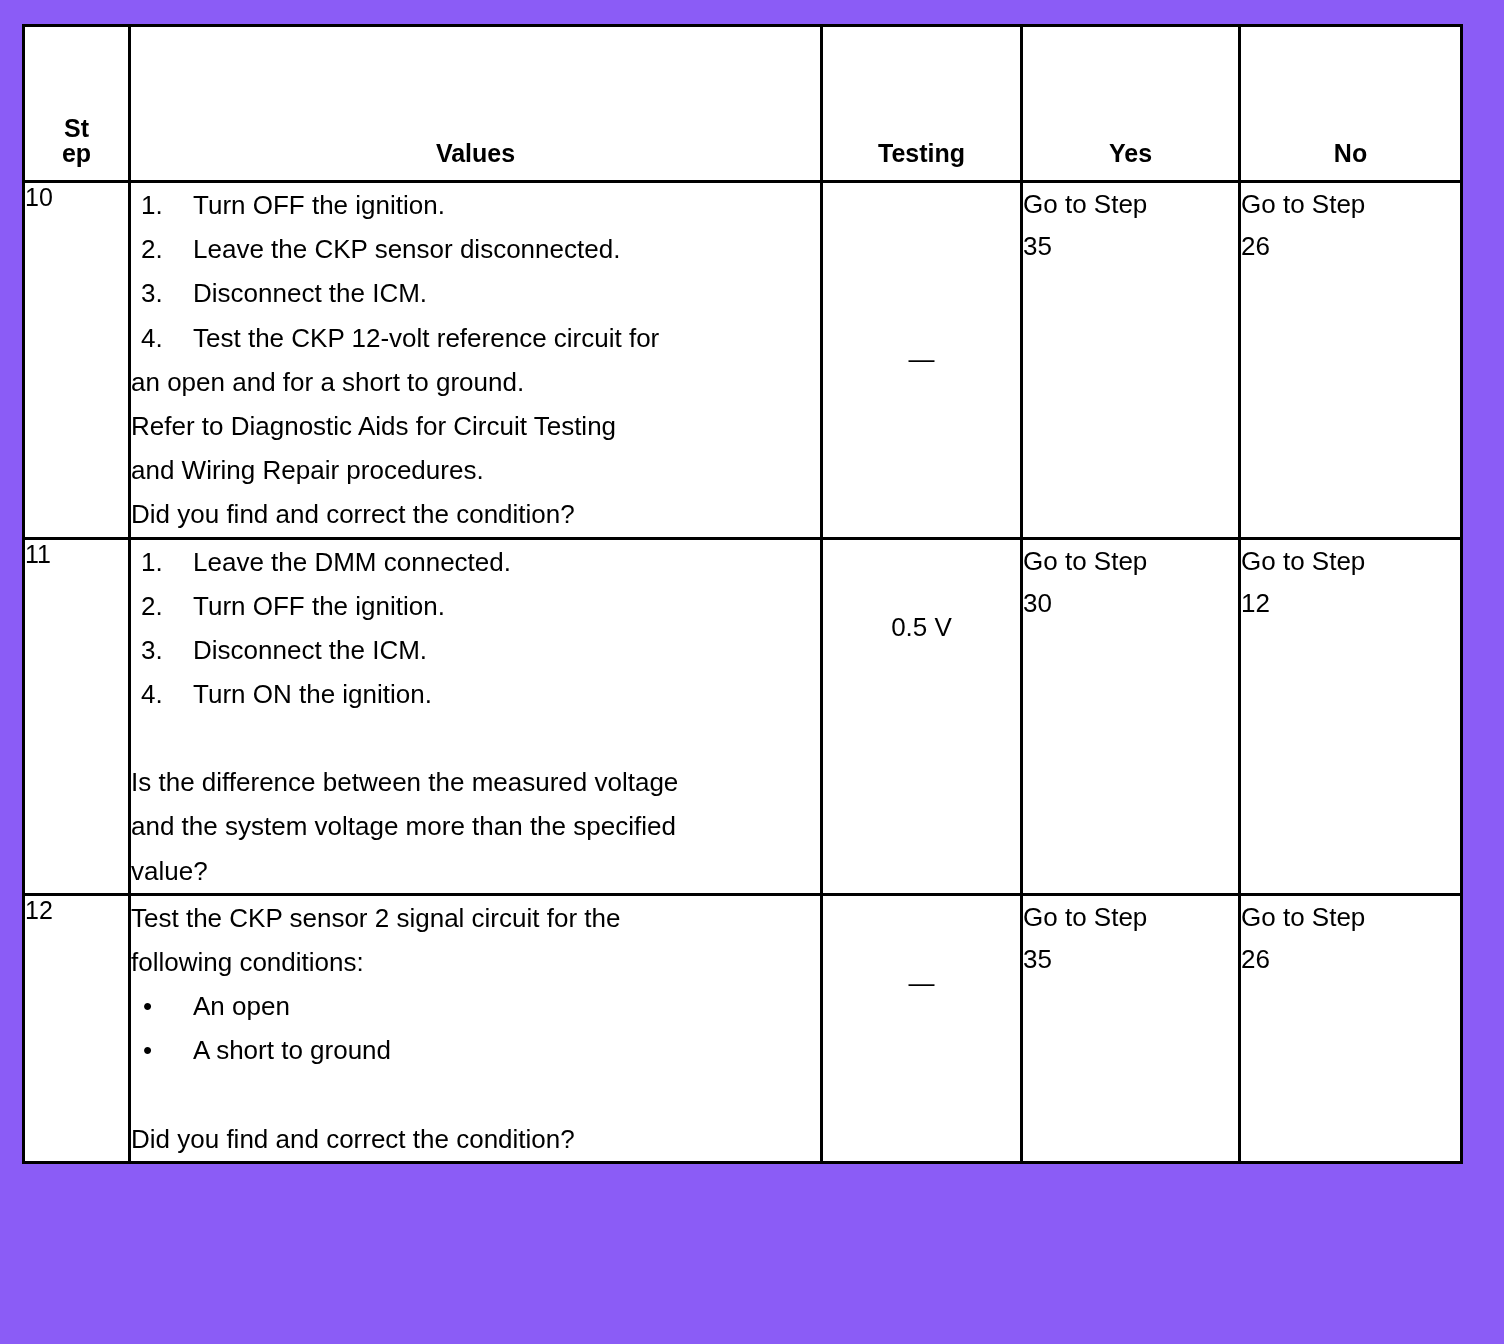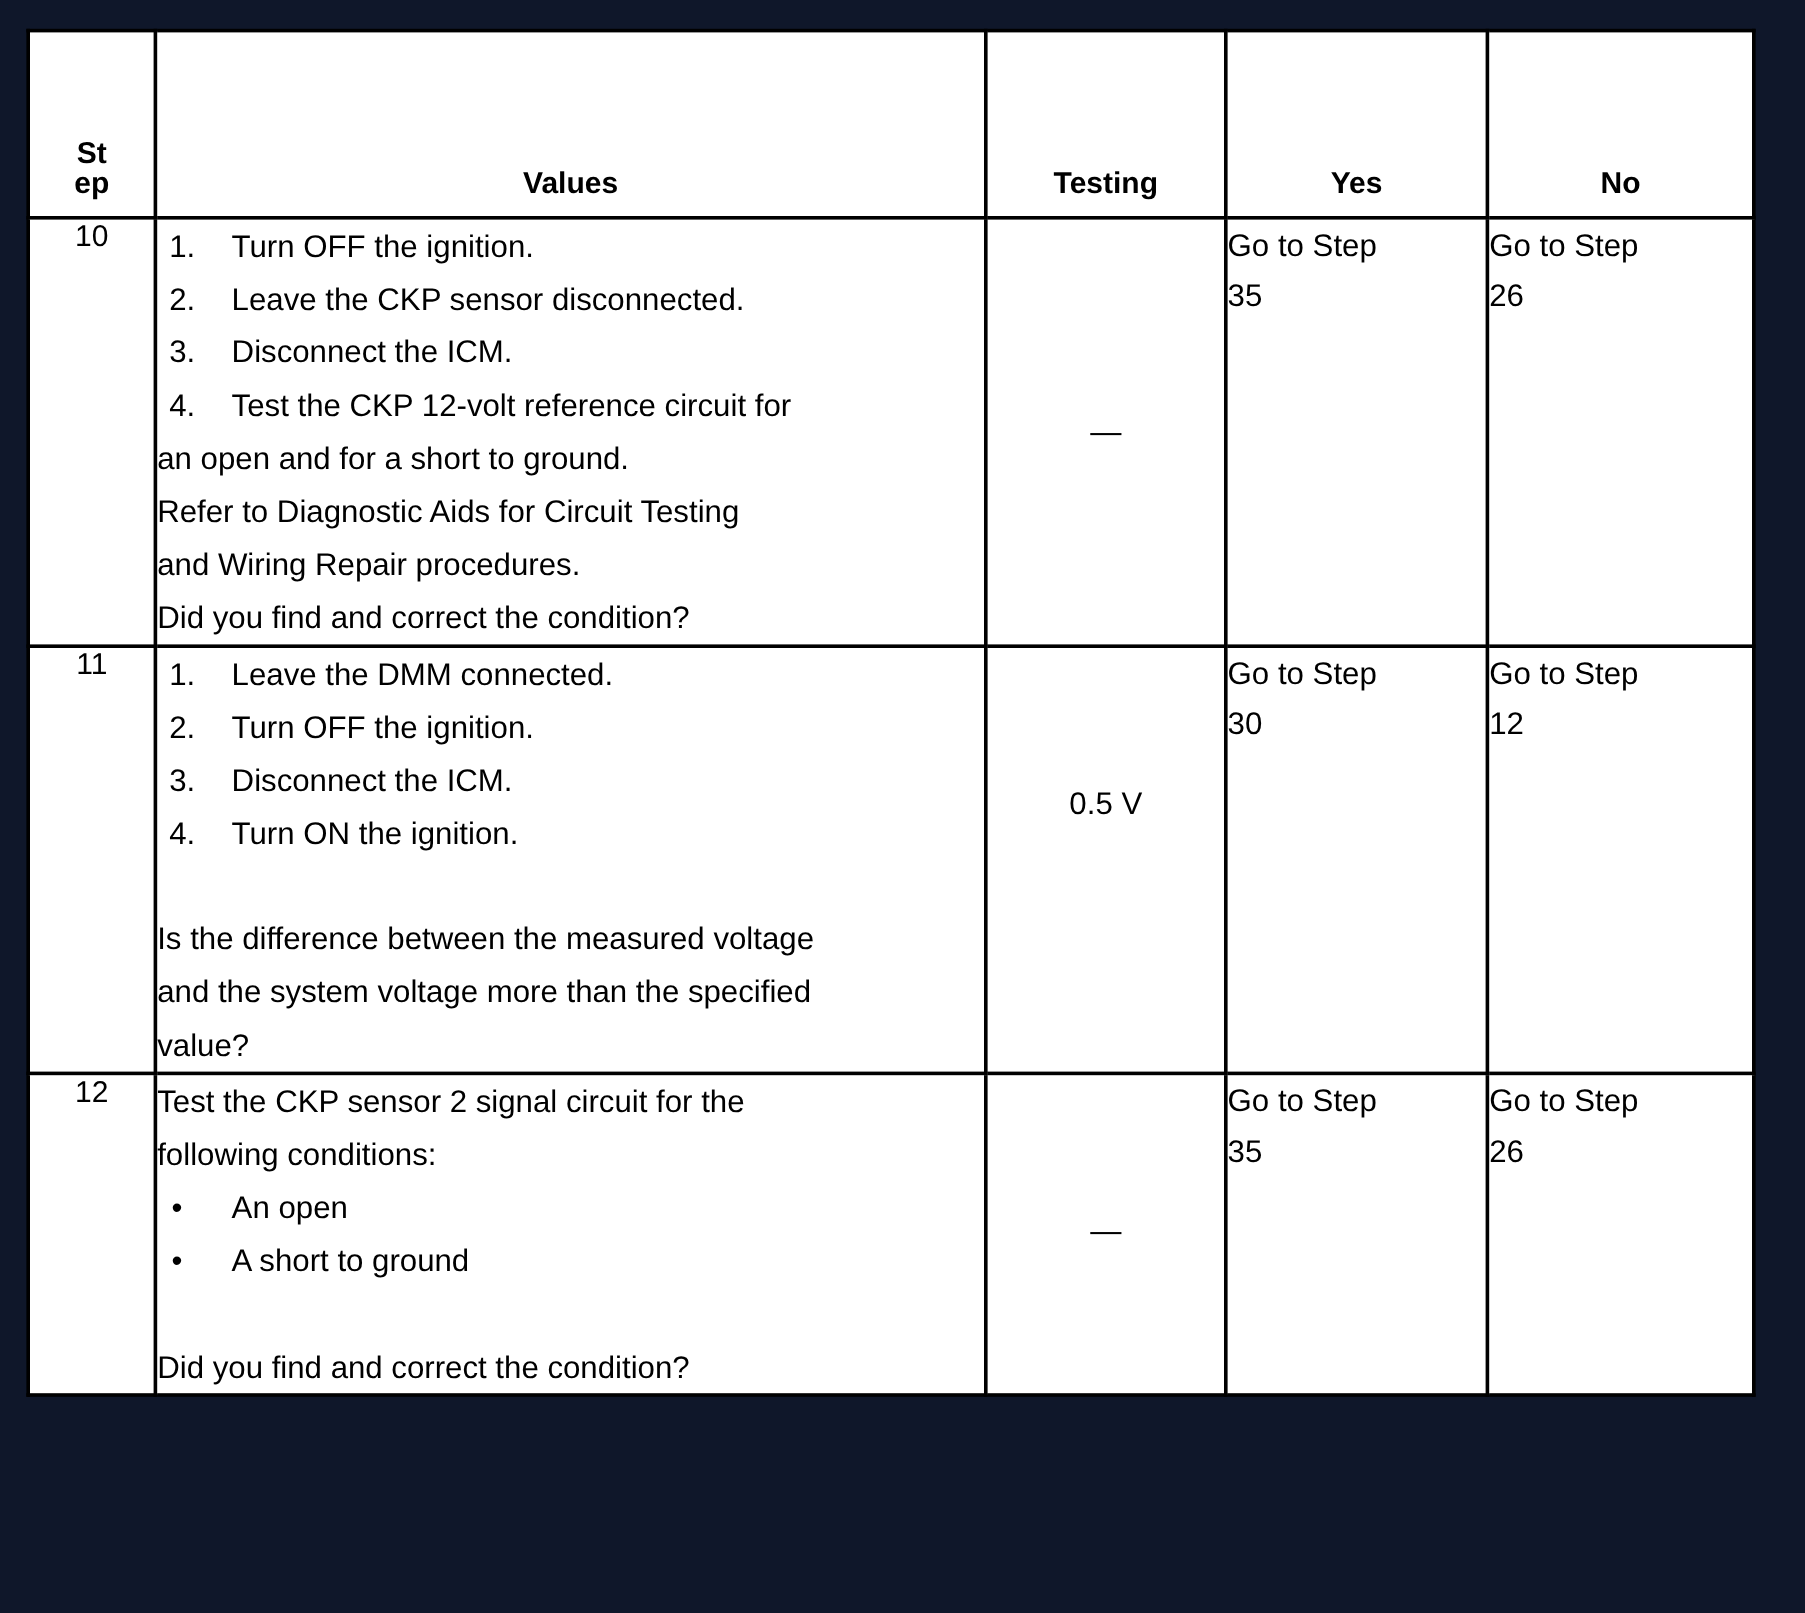--- a/index.html
+++ b/index.html
@@ -12,21 +12,21 @@
     height: 1344px;
     font-family: "Liberation Sans", sans-serif;
     color: #000000;
     overflow: hidden;
   }
 
   .page {
     position: relative;
     width: 1504px;
     height: 1344px;
-    background: #0f172a;
+    background: #8b5cf6;
   }
 
   .diag-table {
     position: absolute;
     left: 22px;
     top: 24px;
     width: 1438px;
     border-collapse: collapse;
     table-layout: fixed;
   }
@@ -57,37 +57,37 @@
     padding-bottom: 14px;
   }
   .hdr-step {
     font-size: 25px;
     line-height: 1.55;
   }
   .hdr-step .ln { display: block; }
 
   
   .step-num {
-    text-align: center;
+    text-align: left;
     vertical-align: middle;
     font-size: 25px;
   }
 
   .cell-action {
     padding: 18px 10px 14px 14px;
     font-size: 26px;
     line-height: 1.70;
   }
 
   .cell-values {
     text-align: center;
     font-size: 26px;
   }
   .cell-values.mid  { vertical-align: middle; }
-  .cell-values.topm { vertical-align: top; padding-top: 114px; }
+  .cell-values.topm { vertical-align: top; padding-top: 72px; }
 
   .cell-branch {
     text-align: left;
     vertical-align: bottom;
     font-size: 26px;
     line-height: 1.62;
     padding-bottom: 28px;
   }
   .cell-branch .ln { display: block; }
 

